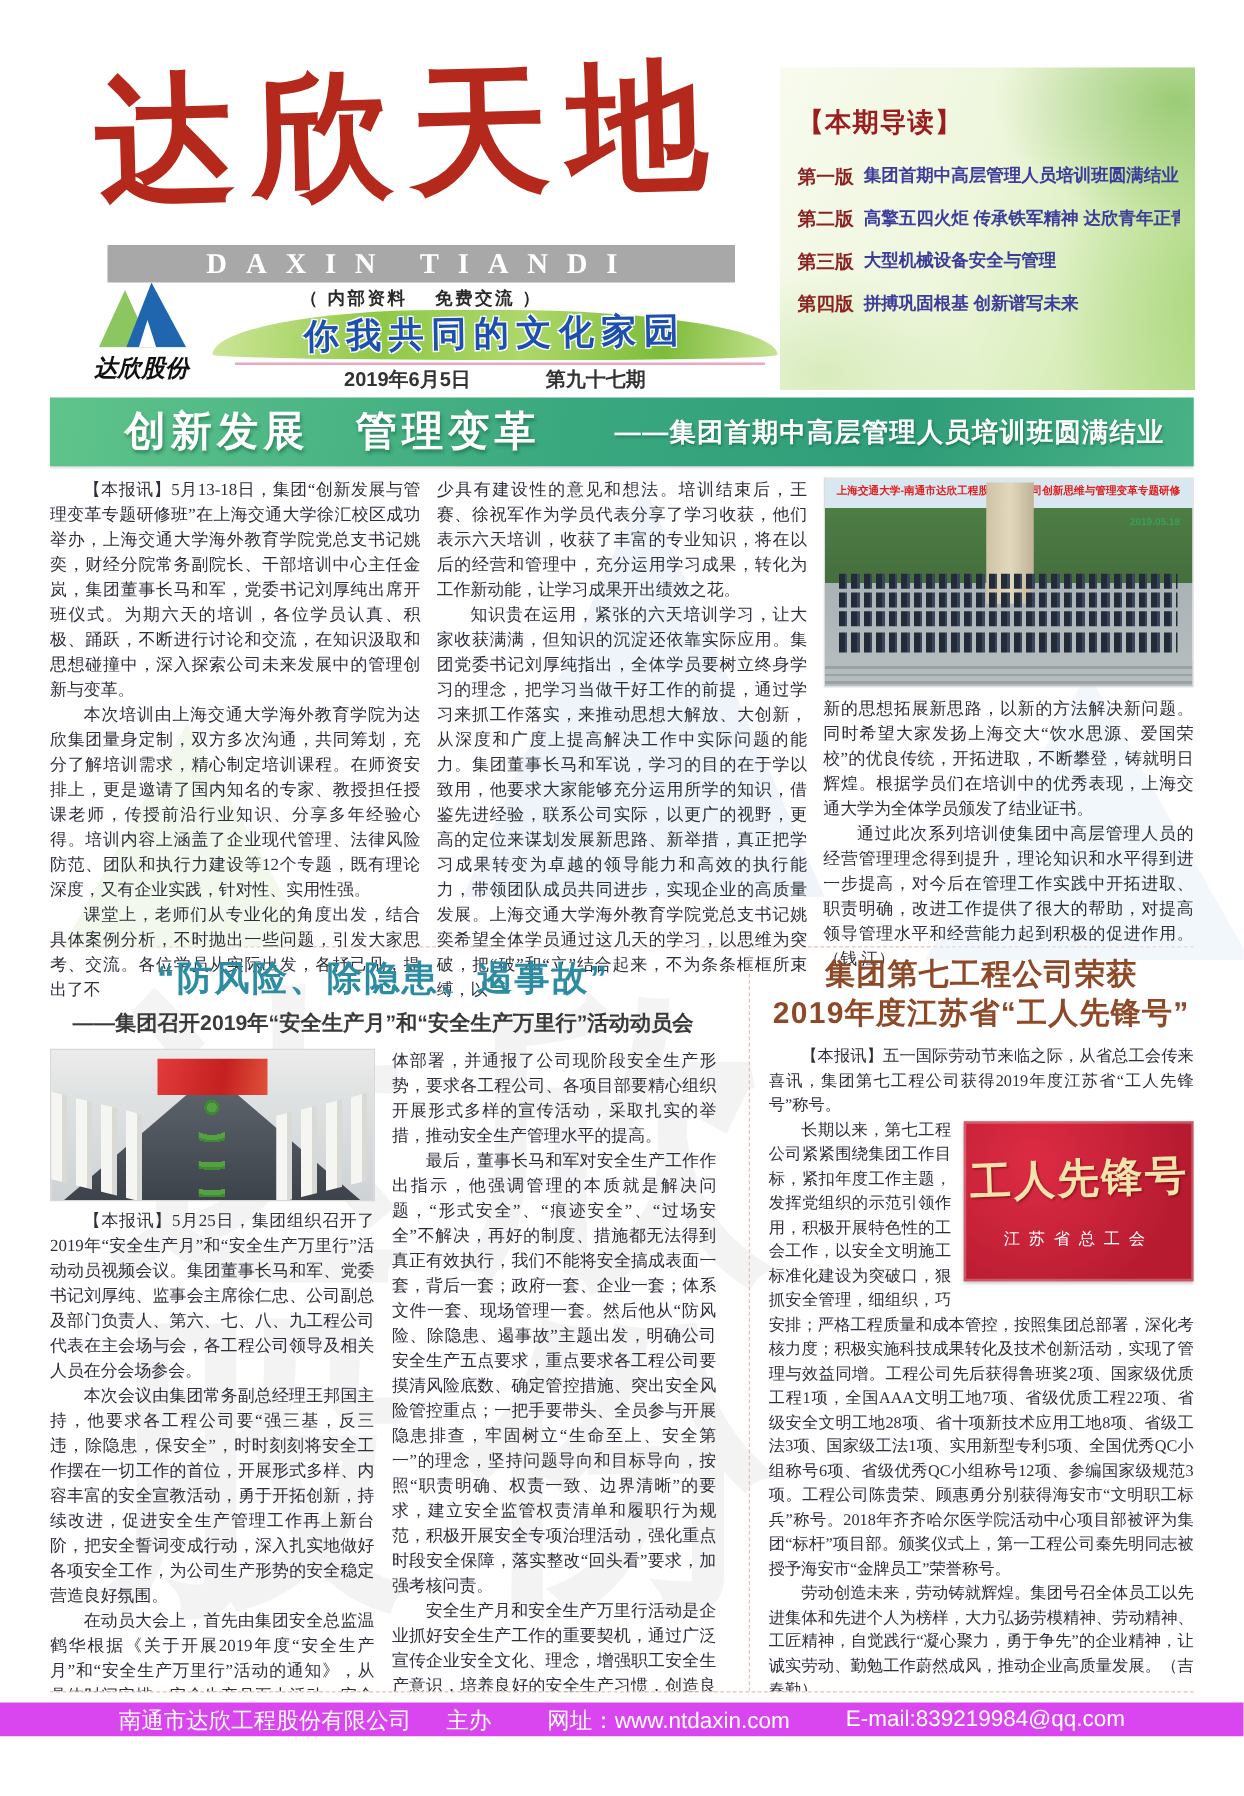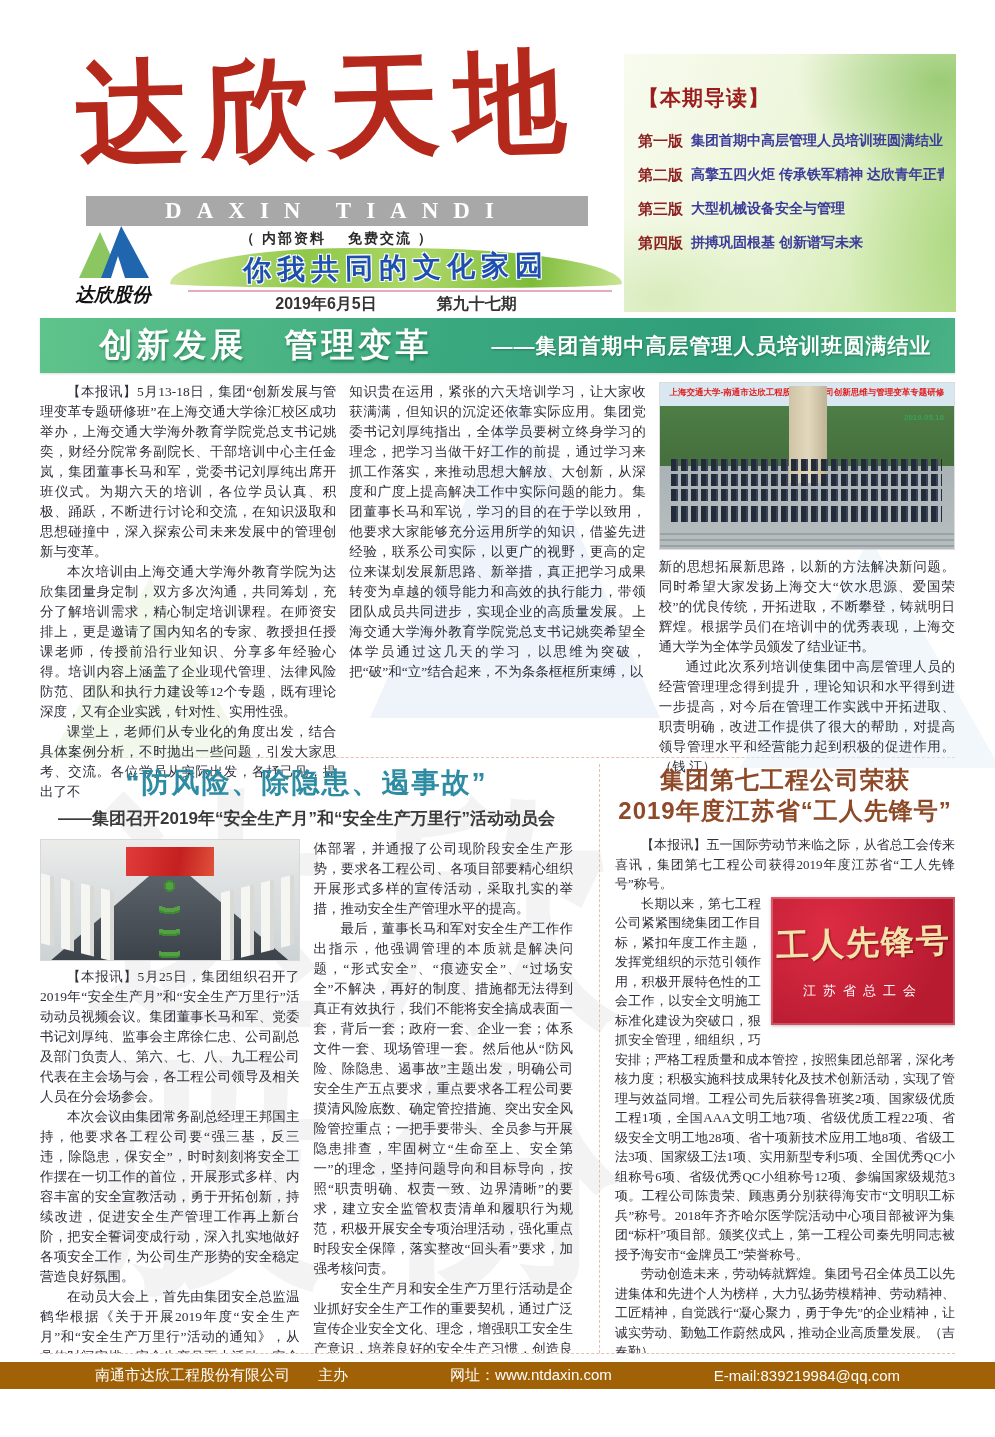--- a/index.html
+++ b/index.html
@@ -174,22 +174,22 @@
   .plaque-title {
     font-family:"Liberation Serif","DejaVu Serif",serif;
     font-size:33px; font-weight:bold; color:#f2e2ac; letter-spacing:2px;
     transform:rotate(-2deg); text-shadow:1px 1px 2px rgba(90,0,0,.6); white-space:nowrap;
   }
   .plaque-org { margin-top:16px; font-size:13px; color:#ffffff; letter-spacing:7px; white-space:nowrap; }
 
   
   .footer-bar {
     position:absolute; left:0; top:1362px; width:995px; height:27px;
-    background:#a16207; color:#ffffff; display:flex; align-items:center;
-    padding:0 95px; justify-content:space-between; font-size:15px; white-space:nowrap;
+    background:#d946ef; color:#ffffff; display:flex; align-items:center;
+    padding:0 95px; justify-content:space-between; font-size:18px; white-space:nowrap;
   }
   .footer-bar .pub-group span { margin-right:28px; }
   .footer-bar .pub-group span:last-child { margin-right:0; }
 </style>
 </head>
 <body>
 
 <div class="page">
 
   <div class="header">
@@ -245,20 +245,21 @@
       <span class="headline-sub">——集团首期中高层管理人员培训班圆满结业</span>
     </div>
 
     <div class="main-cols">
       <div class="col para-col">
           <p>【本报讯】5月13-18日，集团“创新发展与管理变革专题研修班”在上海交通大学徐汇校区成功举办，上海交通大学海外教育学院党总支书记姚奕，财经分院常务副院长、干部培训中心主任金岚，集团董事长马和军，党委书记刘厚纯出席开班仪式。为期六天的培训，各位学员认真、积极、踊跃，不断进行讨论和交流，在知识汲取和思想碰撞中，深入探索公司未来发展中的管理创新与变革。</p>
           <p>本次培训由上海交通大学海外教育学院为达欣集团量身定制，双方多次沟通，共同筹划，充分了解培训需求，精心制定培训课程。在师资安排上，更是邀请了国内知名的专家、教授担任授课老师，传授前沿行业知识、分享多年经验心得。培训内容上涵盖了企业现代管理、法律风险防范、团队和执行力建设等12个专题，既有理论深度，又有企业实践，针对性、实用性强。</p>
           <p>课堂上，老师们从专业化的角度出发，结合具体案例分析，不时抛出一些问题，引发大家思考、交流。各位学员从实际出发，各抒己见，提出了不</p>
         </div>
       <div class="col para-col cont">
+          <p>少具有建设性的意见和想法。培训结束后，王赛、徐祝军作为学员代表分享了学习收获，他们表示六天培训，收获了丰富的专业知识，将在以后的经营和管理中，充分运用学习成果，转化为工作新动能，让学习成果开出绩效之花。</p>
           <p>知识贵在运用，紧张的六天培训学习，让大家收获满满，但知识的沉淀还依靠实际应用。集团党委书记刘厚纯指出，全体学员要树立终身学习的理念，把学习当做干好工作的前提，通过学习来抓工作落实，来推动思想大解放、大创新，从深度和广度上提高解决工作中实际问题的能力。集团董事长马和军说，学习的目的在于学以致用，他要求大家能够充分运用所学的知识，借鉴先进经验，联系公司实际，以更广的视野，更高的定位来谋划发展新思路、新举措，真正把学习成果转变为卓越的领导能力和高效的执行能力，带领团队成员共同进步，实现企业的高质量发展。上海交通大学海外教育学院党总支书记姚奕希望全体学员通过这几天的学习，以思维为突破，把“破”和“立”结合起来，不为条条框框所束缚，以</p>
         </div>
       <div class="col">
         <div class="photo1">
           <div class="cap">上海交通大学-南通市达欣工程股份有限公司创新思维与管理变革专题研修班</div>
           <div class="cap2">2019.05.18</div>
           <div class="monument"></div>
           <div class="prow r1"></div>
           <div class="prow r2"></div>
           <div class="prow r3"></div>

